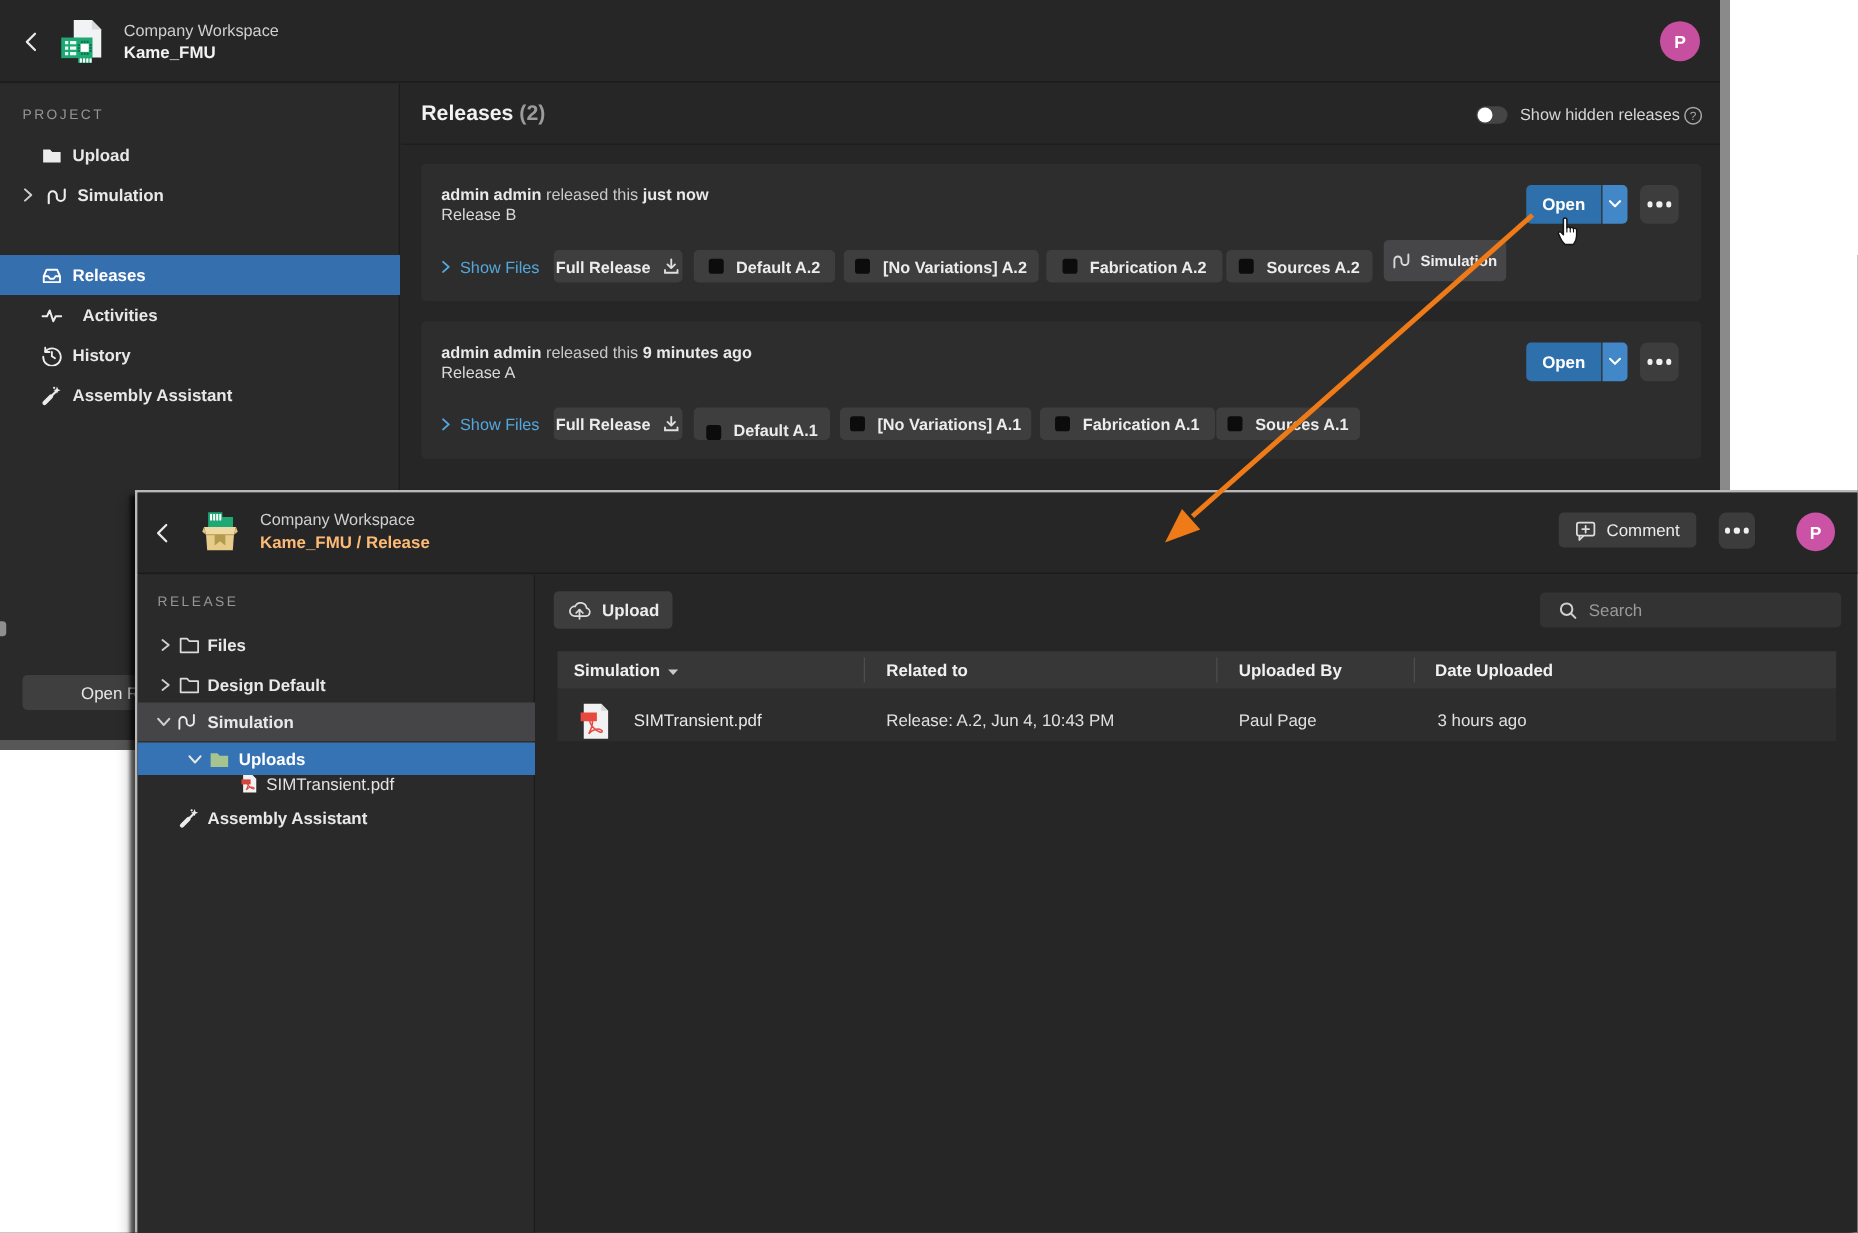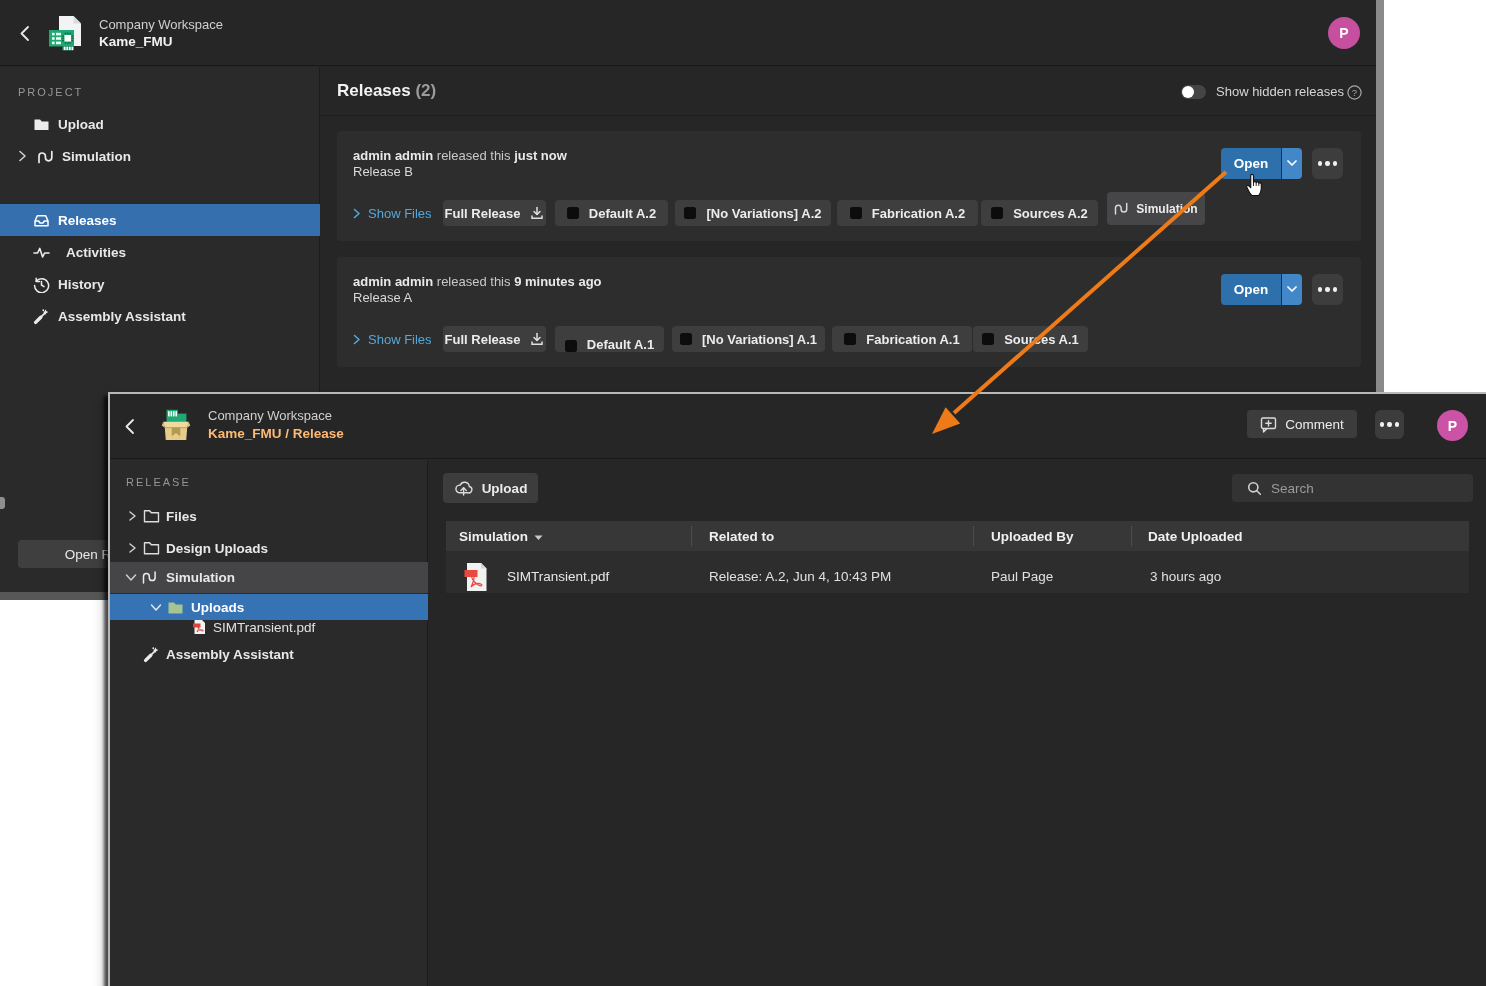--- a/index.html
+++ b/index.html
@@ -244,21 +244,21 @@
         </svg>
     <span style="margin-left:6px;">Files</span>
   </div>
   <div class="treerow" style="top:140px;">
     <svg style="margin-left:17px;" width="10" height="10" viewBox="0 0 10 10">
           <path d="M3 1 L8 5 L3 9" stroke="#cfcfcf" stroke-width="1.5" fill="none" stroke-linecap="round" stroke-linejoin="round"></path>
         </svg>
     <svg style="margin-left:6px;" width="17" height="16" viewBox="0 0 17 16">
           <path d="M1.5 13.8 V2.8 H6.6 L8.3 4.8 H15.5 V13.8 Z" fill="none" stroke="#dcdcdc" stroke-width="1.4" stroke-linejoin="round"></path>
         </svg>
-    <span style="margin-left:6px;">Design Uploads</span>
+    <span style="margin-left:6px;">Design Default</span>
   </div>
   <div class="abs" style="left:0;top:168px;width:318px;height:31px;background:#454548;"></div>
   <div class="treerow" style="top:169px;">
     <svg style="margin-left:15px;" width="12" height="9" viewBox="0 0 12 9">
           <path d="M1.5 2 L6 7 L10.5 2" stroke="#cfcfcf" stroke-width="1.5" fill="none" stroke-linecap="round" stroke-linejoin="round"></path>
         </svg>
     <svg style="margin-left:5px;" width="16" height="14" viewBox="0 0 16 14">
           <path d="M1.5 13 L1.5 6.5 A2.9 2.9 0 0 1 7.3 6.5 L7.3 7.7 A2.9 2.9 0 0 0 13.1 7.7 L13.1 2" stroke="#ececec" stroke-width="1.5" fill="none" stroke-linecap="round"></path>
         </svg>
     <span style="margin-left:8px;">Simulation</span>

